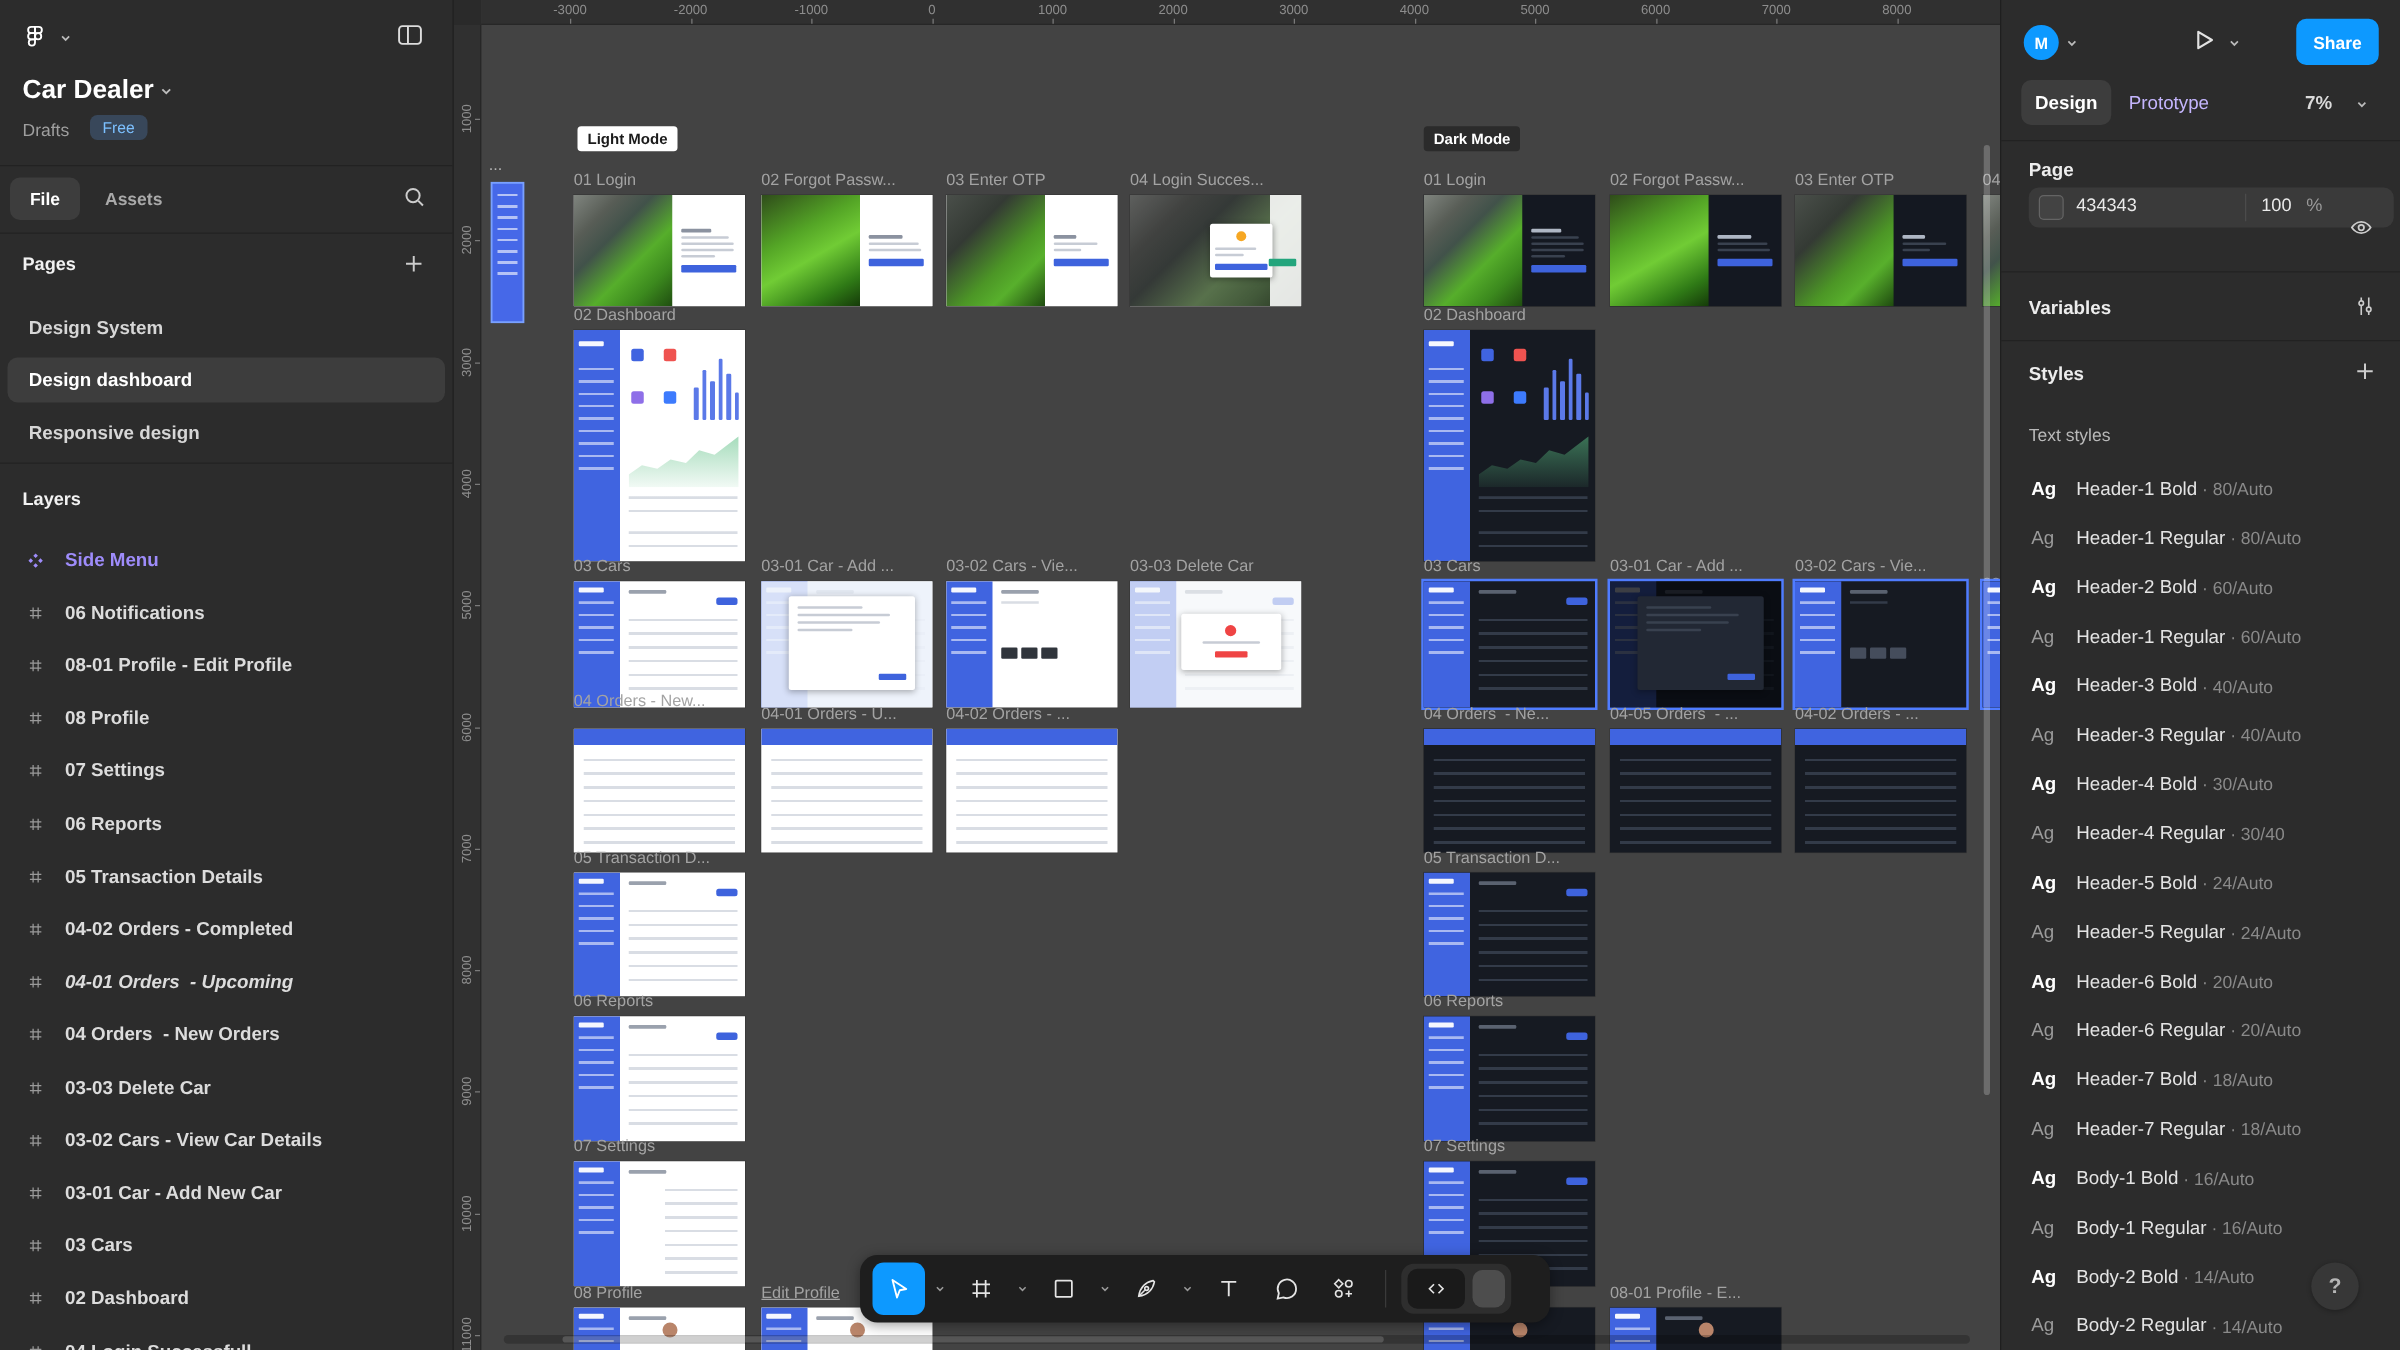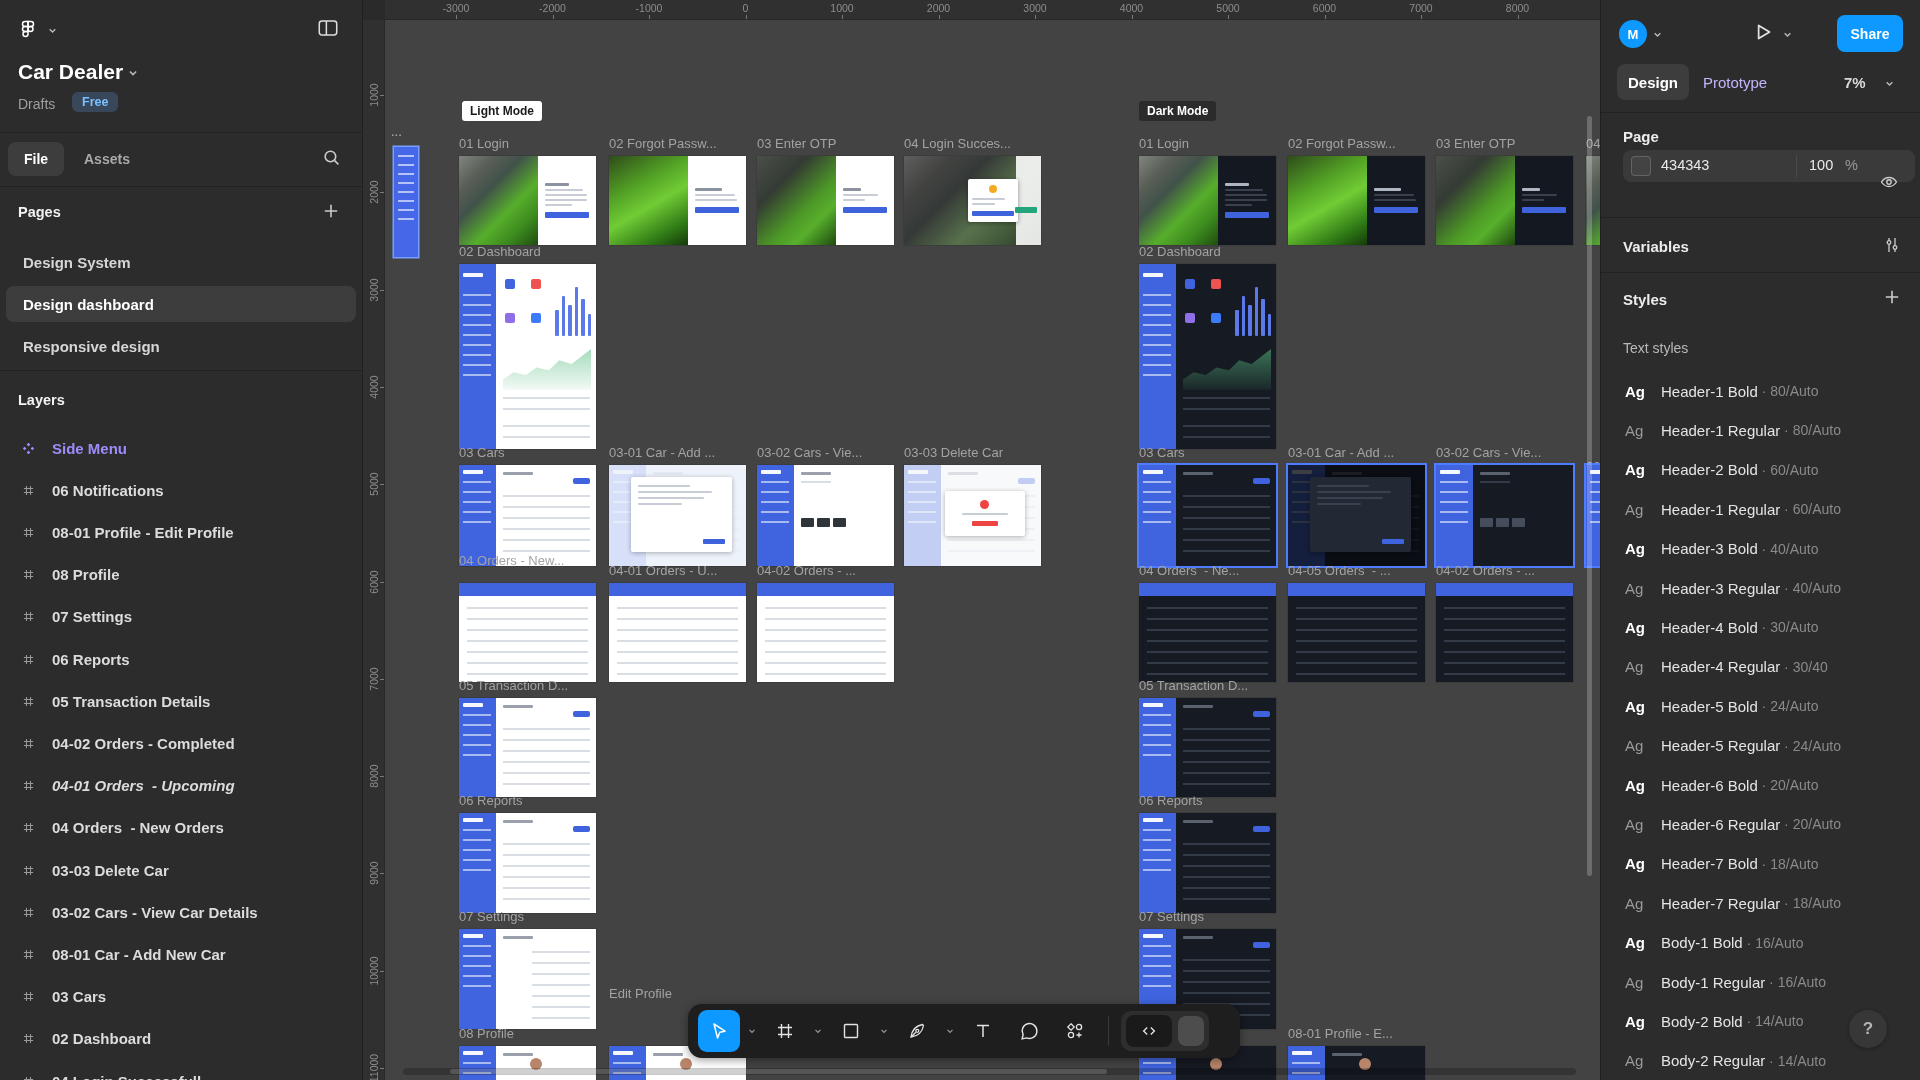--- a/index.html
+++ b/index.html
@@ -5,21 +5,21 @@
   *{box-sizing:border-box;margin:0;padding:0}
   html,body{width:1920px;height:1080px;overflow:hidden;background:#2c2c2c;
     font-family:"Liberation Sans",sans-serif;-webkit-font-smoothing:antialiased}
   svg{display:block}
 
   
   #left{position:absolute;left:0;top:0;width:363px;height:1080px;background:#2c2c2c;border-right:1px solid #1f1f1f;z-index:20}
   .divider{position:absolute;left:0;right:0;height:1px;background:#222}
   #file-name{position:absolute;left:18px;top:60px;font-size:21px;font-weight:700;color:#fff}
   #drafts{position:absolute;left:18px;top:96px;font-size:14px;color:#9f9f9f}
-  .badge-free{position:absolute;left:72px;top:92px;padding:3px 10px;border-radius:6px;background:rgba(101,169,255,.22);color:#7cc0ff;font-size:12.5px;font-weight:700}
+  .badge-free{position:absolute;left:72px;top:92px;padding:3px 10px;border-radius:6px;background:rgba(101,169,255,.22);color:#7cc0ff;font-size:12.5px;font-weight:400}
   .tab-pill{position:absolute;border-radius:8px;background:#3d3d3d;color:#fff;font-size:14px;font-weight:700;display:flex;align-items:center;justify-content:center}
   #tab-file{left:8px;top:142px;width:56px;height:34px}
   #tab-assets{position:absolute;left:84px;top:151px;font-size:14px;font-weight:600;color:#a9a9a9}
   .sec-title{position:absolute;left:18px;font-size:14.5px;font-weight:700;color:#f2f2f2}
   .page-item{position:absolute;left:6px;width:350px;height:36px;display:flex;align-items:center;padding-left:17px;font-size:15px;font-weight:600;color:#d6d6d6;border-radius:8px}
   .page-item.active{background:#3d3d3d;color:#fff}
   #pages-list .page-item:nth-child(1){top:244px}
   #pages-list .page-item:nth-child(2){top:286px}
   #pages-list .page-item:nth-child(3){top:328px}
   .layer-item{position:absolute;left:0;width:363px;height:34px;display:flex;align-items:center;gap:17px;padding-left:22px}
@@ -290,21 +290,21 @@
           </svg>
         </span>
         <span class="lname">03-02 Cars - View Car Details</span>
       </div>
       <div class="layer-item" style="top: 937.4px;">
         <span class="lic">
           <svg width="11" height="11" viewBox="0 0 12 12" stroke="#9a9a9a" stroke-width="1.1">
             <path d="M3.8 1v10M8.2 1v10M1 3.8h10M1 8.2h10" fill="none"></path>
           </svg>
         </span>
-        <span class="lname">08-01 Car - Add New Car</span>
+        <span class="lname">03-01 Car - Add New Car</span>
       </div>
       <div class="layer-item" style="top: 979.6px;">
         <span class="lic">
           <svg width="11" height="11" viewBox="0 0 12 12" stroke="#9a9a9a" stroke-width="1.1">
             <path d="M3.8 1v10M8.2 1v10M1 3.8h10M1 8.2h10" fill="none"></path>
           </svg>
         </span>
         <span class="lname">03 Cars</span>
       </div>
       <div class="layer-item" style="top: 1021.8px;">
@@ -543,21 +543,21 @@
         </div>
       </div>
       <div class="flabel" style="left: 96px; top: 1025px;">08 Profile</div>
       <div class="thumb v-profile t-light" style="left: 96px; top: 1046px; width: 137px; height: 100px;">
         <div class="sb"></div>
         <div class="ct">
           <i class="tl"></i>
           <span class="ava"></span>
         </div>
       </div>
-      <div class="flabel" style="left: 246px; top: 985px;">Edit Profile</div>
+      <div class="flabel" style="left: 246px; top: 1025px; text-decoration: underline;">Edit Profile</div>
       <div class="thumb v-profile t-light" style="left: 246px; top: 1046px; width: 137px; height: 100px;">
         <div class="sb"></div>
         <div class="ct">
           <i class="tl"></i>
           <span class="ava"></span>
         </div>
       </div>
       <div class="flabel" style="left: 776px; top: 135px;">01 Login</div>
       <div class="thumb v-login1 t-dark" style="left: 776px; top: 156px; width: 137px; height: 89px;">
         <div class="car c1"></div>

